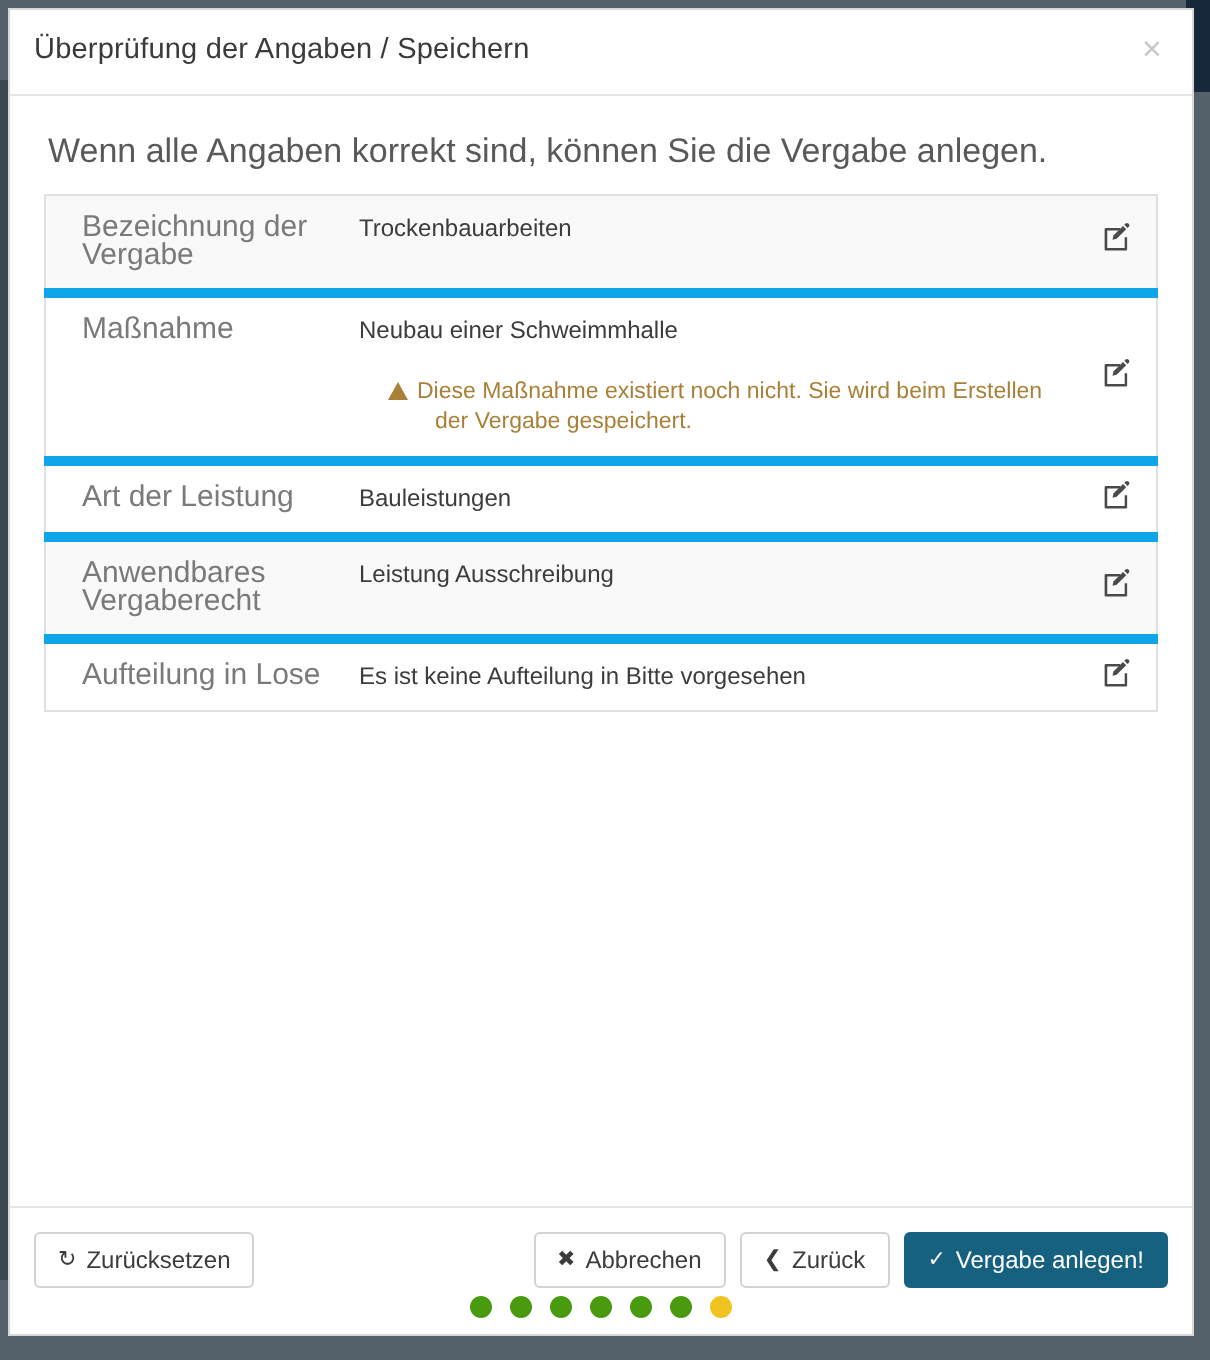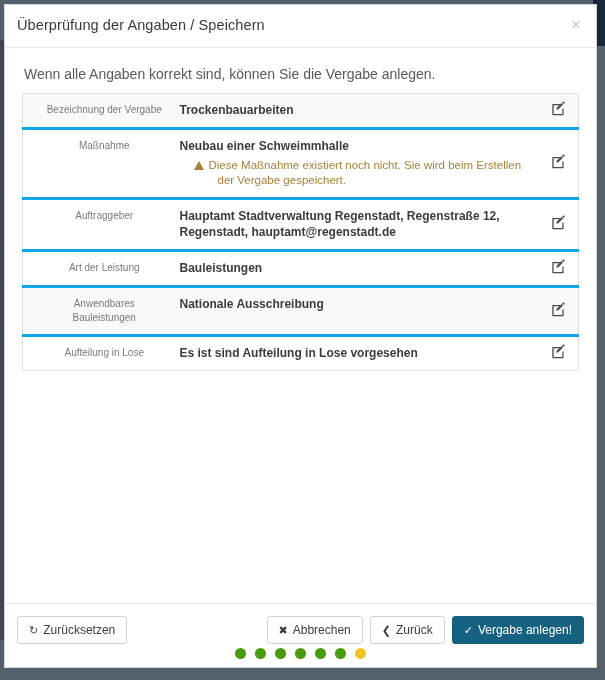--- a/index.html
+++ b/index.html
@@ -76,67 +76,67 @@
     flex: 1 1 auto;
     padding: 18px 17px 10px 17px;
     overflow: hidden;
   }
   .lead {
     font-size: 13.5px;
     color: #333333;
     margin: 0 0 9px 2px;
   }
   .sublead {
-    font-size: 14px;
+    font-size: 17px;
     color: #595959;
     margin: 0 0 11px 2px;
   }
 
   
   .info-table {
     width: 100%;
     border: 1px solid #e0e0e0;
     border-collapse: collapse;
     table-layout: fixed;
   }
   .info-table tr { background: #ffffff; }
   .info-table tr.stripe { background: #f9f9f9; }
   .info-table td {
-    border-top: 3px solid #0ea5e9;
+    border-top: 5px solid #0ea5e9;
     padding: 0;
     vertical-align: middle;
   }
   .info-table tr:first-child td { border-top: none; }
 
   td.lbl {
     width: 153px;
-    text-align: center;
-    font-size: 10px;
+    text-align: left;
+    font-size: 15px;
     color: #7a7a7a;
     padding: 9px 8px 9px 18px;
     vertical-align: top;
     line-height: 14px;
   }
   td.val {
     font-size: 12px;
     color: #3c3c3c;
     padding: 8px 6px 9px 4px;
     line-height: 16px;
     vertical-align: top;
   }
   td.act {
     width: 40px;
     text-align: center;
     vertical-align: middle;
   }
-  .val-main { display: block; font-weight: bold; }
+  .val-main { display: block; }
 
   .warn {
     display: block;
-    margin-top: 4px;
+    margin-top: 16px;
     color: #a98037;
     font-size: 11.5px;
     line-height: 15px;
     padding-left: 38px;
     text-indent: -24px;
   }
   .warn .warn-ico {
     display: inline-block;
     width: 0; height: 0;
     border-left: 5px solid transparent;
@@ -238,56 +238,45 @@
                 <span class="val-main">Neubau einer Schweimmhalle</span>
                 <span class="warn"><span class="warn-ico"></span><span>Diese Maßnahme existiert noch nicht. Sie wird beim Erstellen der Vergabe gespeichert.</span></span>
               </td>
               <td class="act"><span class="edit-ico"><svg viewBox="0 0 16 16" width="15" height="15" aria-hidden="true">
                     <path d="M1.5 3.2h8.2v1.3H2.8v9.3h9.3V8.1h1.3v6.4c0 .4-.3.7-.7.7H2.1c-.4 0-.7-.3-.7-.7V3.9c0-.4.3-.7.7-.7z" fill="#4a4a4a"></path>
                     <path d="M14.3 1.1c.4.4.4 1 0 1.4l-.7.7-1.7-1.7.7-.7c.4-.4 1-.4 1.4 0z" fill="#4a4a4a"></path>
                     <path d="M11.2 2.1l1.7 1.7-5.1 5.1-2.2.5.5-2.2 5.1-5.1z" fill="#4a4a4a"></path>
                   </svg></span></td>
             </tr>
             <tr>
-              <td class="lbl">Auftraggeber</td>
-              <td class="val">
-                <span class="val-main">Hauptamt Stadtverwaltung Regenstadt, Regenstraße 12, Regenstadt, hauptamt@regenstadt.de</span>
-              </td>
-              <td class="act"><span class="edit-ico"><svg viewBox="0 0 16 16" width="15" height="15" aria-hidden="true">
-                    <path d="M1.5 3.2h8.2v1.3H2.8v9.3h9.3V8.1h1.3v6.4c0 .4-.3.7-.7.7H2.1c-.4 0-.7-.3-.7-.7V3.9c0-.4.3-.7.7-.7z" fill="#4a4a4a"></path>
-                    <path d="M14.3 1.1c.4.4.4 1 0 1.4l-.7.7-1.7-1.7.7-.7c.4-.4 1-.4 1.4 0z" fill="#4a4a4a"></path>
-                    <path d="M11.2 2.1l1.7 1.7-5.1 5.1-2.2.5.5-2.2 5.1-5.1z" fill="#4a4a4a"></path>
-                  </svg></span></td>
-            </tr>
-            <tr>
               <td class="lbl">Art der Leistung</td>
               <td class="val">
                 <span class="val-main">Bauleistungen</span>
               </td>
               <td class="act"><span class="edit-ico"><svg viewBox="0 0 16 16" width="15" height="15" aria-hidden="true">
                     <path d="M1.5 3.2h8.2v1.3H2.8v9.3h9.3V8.1h1.3v6.4c0 .4-.3.7-.7.7H2.1c-.4 0-.7-.3-.7-.7V3.9c0-.4.3-.7.7-.7z" fill="#4a4a4a"></path>
                     <path d="M14.3 1.1c.4.4.4 1 0 1.4l-.7.7-1.7-1.7.7-.7c.4-.4 1-.4 1.4 0z" fill="#4a4a4a"></path>
                     <path d="M11.2 2.1l1.7 1.7-5.1 5.1-2.2.5.5-2.2 5.1-5.1z" fill="#4a4a4a"></path>
                   </svg></span></td>
             </tr>
             <tr class="stripe">
-              <td class="lbl">Anwendbares Bauleistungen</td>
-              <td class="val">
-                <span class="val-main">Nationale Ausschreibung</span>
+              <td class="lbl">Anwendbares Vergaberecht</td>
+              <td class="val">
+                <span class="val-main">Leistung Ausschreibung</span>
               </td>
               <td class="act"><span class="edit-ico"><svg viewBox="0 0 16 16" width="15" height="15" aria-hidden="true">
                     <path d="M1.5 3.2h8.2v1.3H2.8v9.3h9.3V8.1h1.3v6.4c0 .4-.3.7-.7.7H2.1c-.4 0-.7-.3-.7-.7V3.9c0-.4.3-.7.7-.7z" fill="#4a4a4a"></path>
                     <path d="M14.3 1.1c.4.4.4 1 0 1.4l-.7.7-1.7-1.7.7-.7c.4-.4 1-.4 1.4 0z" fill="#4a4a4a"></path>
                     <path d="M11.2 2.1l1.7 1.7-5.1 5.1-2.2.5.5-2.2 5.1-5.1z" fill="#4a4a4a"></path>
                   </svg></span></td>
             </tr>
             <tr>
               <td class="lbl">Aufteilung in Lose</td>
               <td class="val">
-                <span class="val-main">Es ist sind Aufteilung in Lose vorgesehen</span>
+                <span class="val-main">Es ist keine Aufteilung in Bitte vorgesehen</span>
               </td>
               <td class="act"><span class="edit-ico"><svg viewBox="0 0 16 16" width="15" height="15" aria-hidden="true">
                     <path d="M1.5 3.2h8.2v1.3H2.8v9.3h9.3V8.1h1.3v6.4c0 .4-.3.7-.7.7H2.1c-.4 0-.7-.3-.7-.7V3.9c0-.4.3-.7.7-.7z" fill="#4a4a4a"></path>
                     <path d="M14.3 1.1c.4.4.4 1 0 1.4l-.7.7-1.7-1.7.7-.7c.4-.4 1-.4 1.4 0z" fill="#4a4a4a"></path>
                     <path d="M11.2 2.1l1.7 1.7-5.1 5.1-2.2.5.5-2.2 5.1-5.1z" fill="#4a4a4a"></path>
                   </svg></span></td>
             </tr>
           </tbody>
       </table>
     </div>

